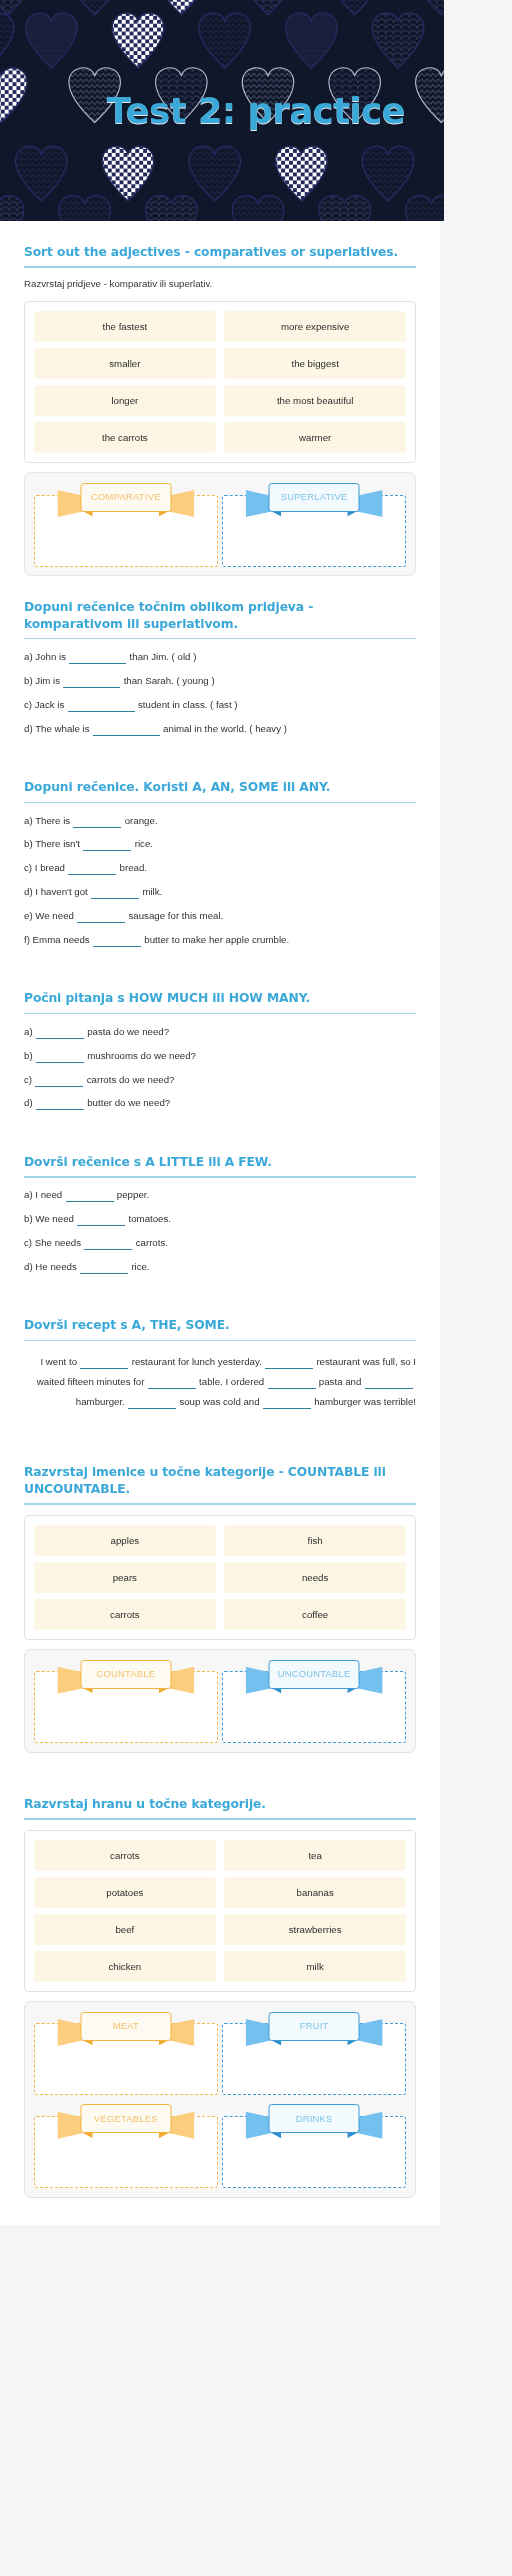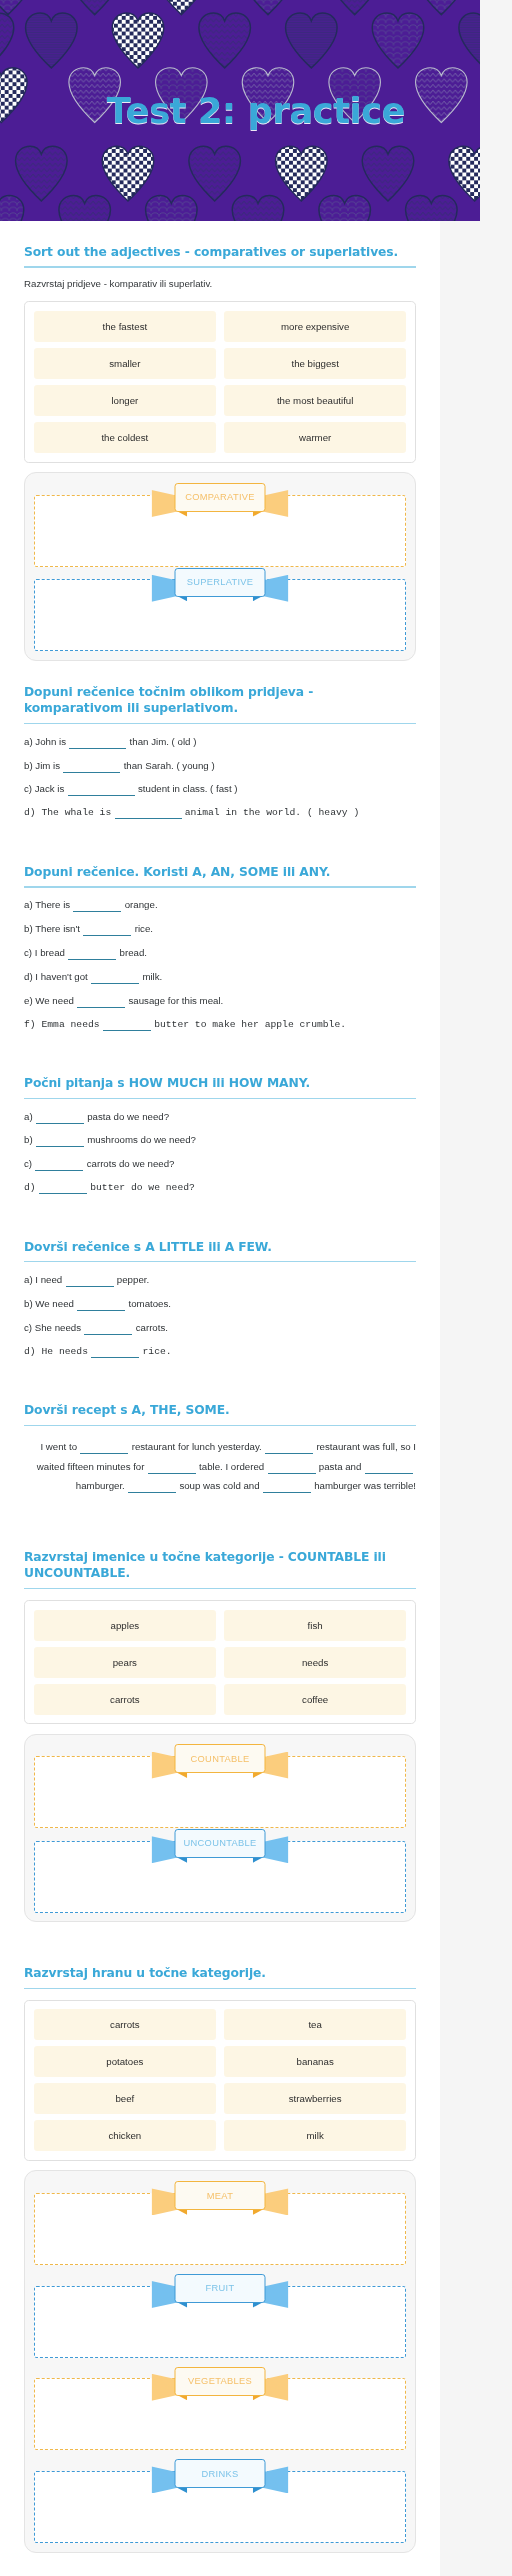--- a/index.html
+++ b/index.html
@@ -8,23 +8,23 @@
     width: 512px;
     background: #f5f5f5;
     font-family: "Liberation Sans", sans-serif;
     color: #2b2b2b;
     -webkit-font-smoothing: antialiased;
   }
 
   
   .hero {
     position: relative;
-    width: 480px;
+    width: 444px;
     height: 221px;
-    background: #4c1d95;
+    background: #0f172a;
     overflow: hidden;
   }
   .hearts-layer {
     position: absolute;
     inset: 0;
     width: 512px;
     height: 221px;
   }
   .hero-title {
     position: absolute;
@@ -90,25 +90,25 @@
     display: flex;
     align-items: center;
     justify-content: center;
     font-size: 9.7px;
     color: #2e2e2e;
   }
 
   
   .dropzone-card {
     border: 0.7px solid #e4e4e4;
-    border-radius: 12px;
+    border-radius: 7px;
     background: #f7f7f7;
     padding: 8.7px;
     display: grid;
-    grid-template-columns: 1fr;
+    grid-template-columns: 1fr 1fr;
     gap: 0px 4px;
   }
   .dropzone-card.two-rows { row-gap: 8px; }
 
   .dz {
     position: relative;
     border: 1.3px dashed #f0b84a;
     border-radius: 2.7px;
     min-height: 72px;
     background: #ffffff;
@@ -173,21 +173,21 @@
     color: #7cc3e8;
   }
 
   
   .qline {
     font-size: 9.7px;
     color: #2f3336;
     margin: 0 0 9.3px 0;
     line-height: 1.5;
   }
-  .qline:last-child { margin-bottom: 0; font-family: Liberation Mono, monospace; }
+  .qline:last-child { margin-bottom: 0; }
   .gap {
     display: inline-block;
     border-bottom: 1.1px solid #2f7f9c;
     height: 11.3px;
     vertical-align: -4px;
     margin: 0 3.3px;
   }
   .gap.w1 { width: 48px; }
   .gap.w2 { width: 57px; }
   .gap.w3 { width: 67px; }
@@ -352,21 +352,21 @@
       <h2 class="q-title">Sort out the adjectives - comparatives or superlatives.</h2>
       <div class="rule"></div>
       <p class="subtitle">Razvrstaj pridjeve - komparativ ili superlativ.</p>
       <div class="pool">
         <div class="tile">the fastest</div>
         <div class="tile">more expensive</div>
         <div class="tile">smaller</div>
         <div class="tile">the biggest</div>
         <div class="tile">longer</div>
         <div class="tile">the most beautiful</div>
-        <div class="tile">the coldest</div>
+        <div class="tile">the carrots</div>
         <div class="tile">warmer</div>
       </div>
       <div class="spacer-sm"></div>
       <div class="dropzone-card">
         <div class="dz">
           <div class="ribbon">
             <div class="tail-l"></div>
             <div class="tail-r"></div>
             <div class="plate">COMPARATIVE</div>
             <div class="notch-l"></div>

